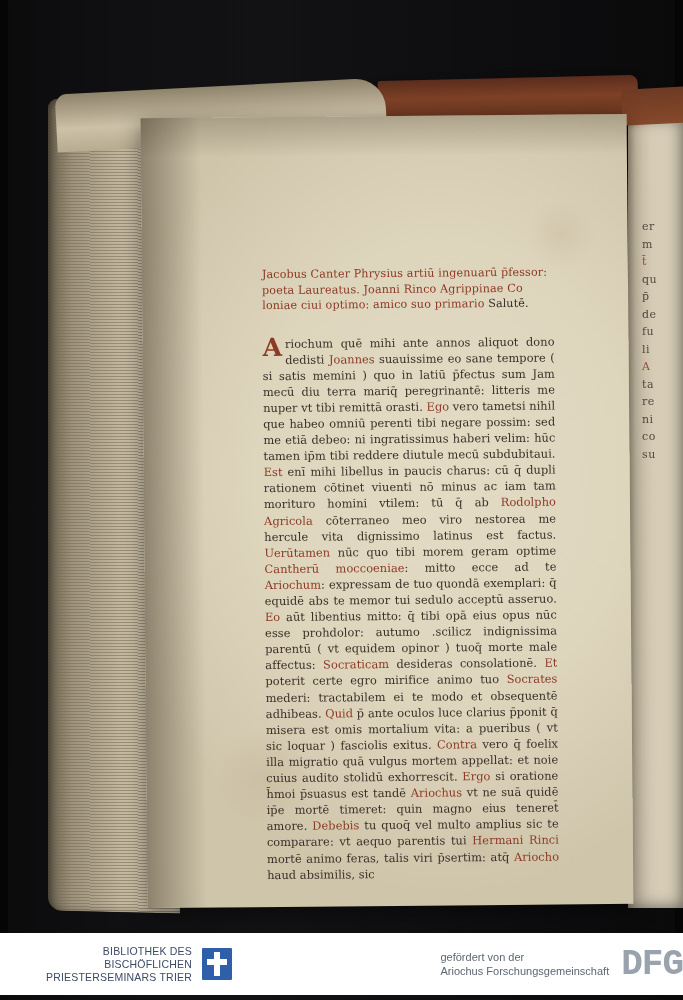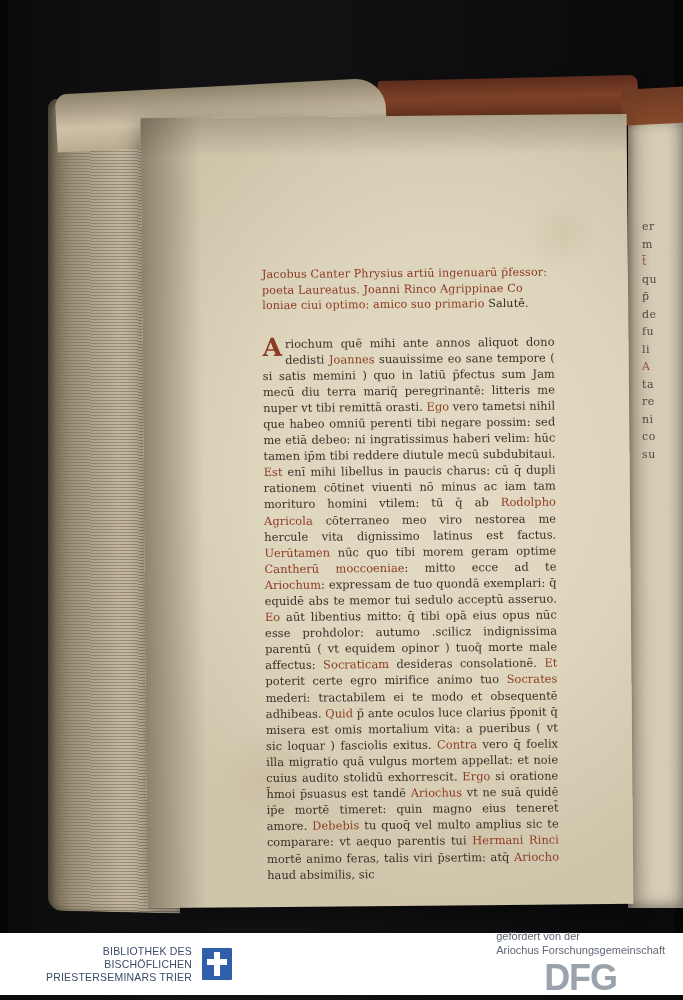--- a/index.html
+++ b/index.html
@@ -201,32 +201,31 @@
   }
   .lib-logo::after {
     content: "";
     position: absolute;
     left: 5px; top: 11px; width: 20px; height: 6px;
     background: #fff;
   }
   .footer-right {
     display: flex;
     align-items: center;
-    padding-right: 18px;
-    flex-direction: column;
+    gap: 12px;
   }
   .dfg-text {
     font-family: "Liberation Sans", sans-serif;
     font-size: 11px;
     line-height: 14px;
     color: #5d6672;
     text-align: left;
   }
   .dfg-logo {
-    font-family: Liberation Sans, sans-serif;
+    font-family: Liberation Mono, monospace;
     font-size: 36px;
     font-weight: bold;
     color: #9aa3ad;
     letter-spacing: -1px;
   }
 
   
   .vert-strip {
     position: absolute;
     top: 0; width: 8px; height: 938px;

